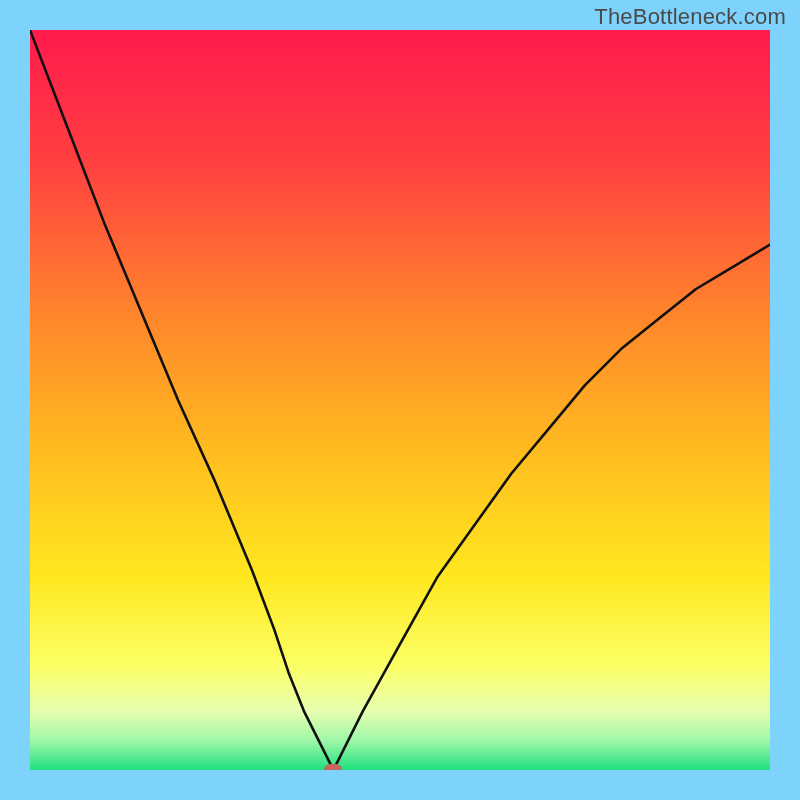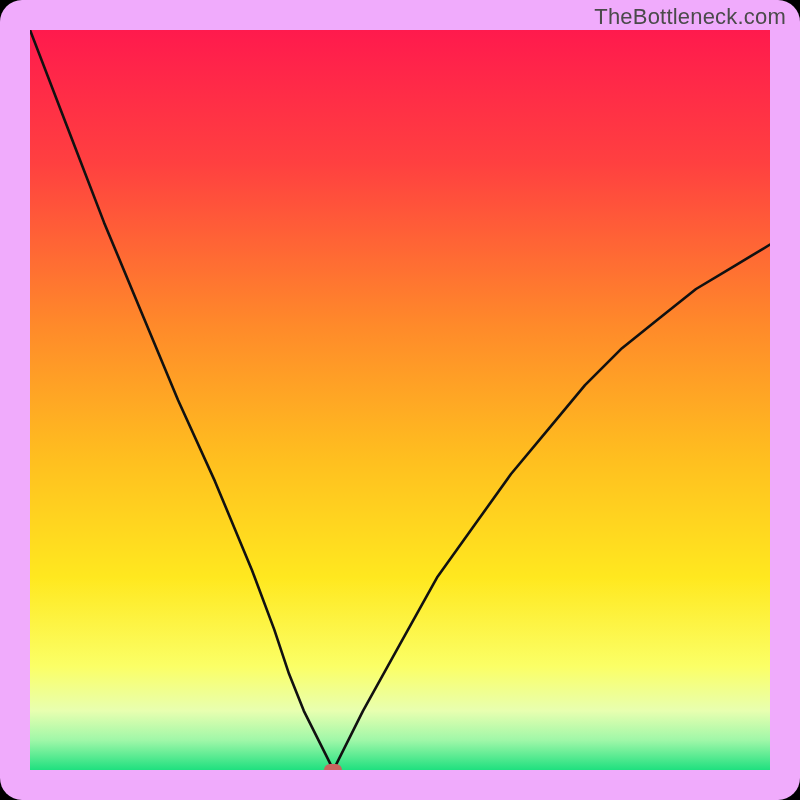--- a/index.html
+++ b/index.html
@@ -8,22 +8,21 @@
     width: 800px;
     height: 800px;
     overflow: hidden;
     background: #000;
     font-family: Arial, Helvetica, sans-serif;
   }
   .outer {
     position: relative;
     width: 800px;
     height: 800px;
-    background: #f0abfc;
-    border-radius: 22px;
+    background: #7dd3fc;
   }
   .plot-area {
     position: absolute;
     left: 30px;
     top: 30px;
     width: 740px;
     height: 740px;
     overflow: hidden;
   }
   .gradient {

